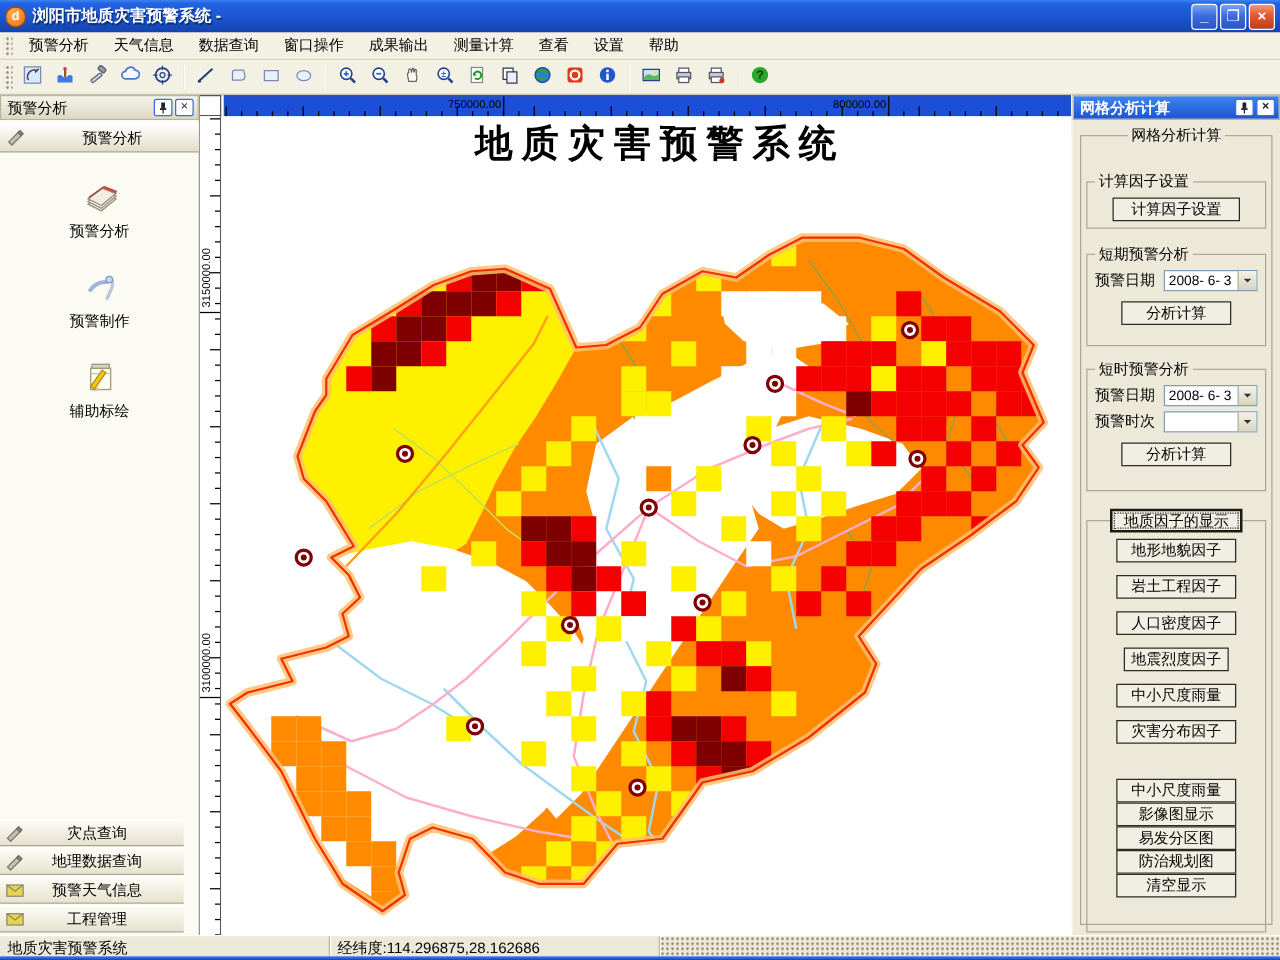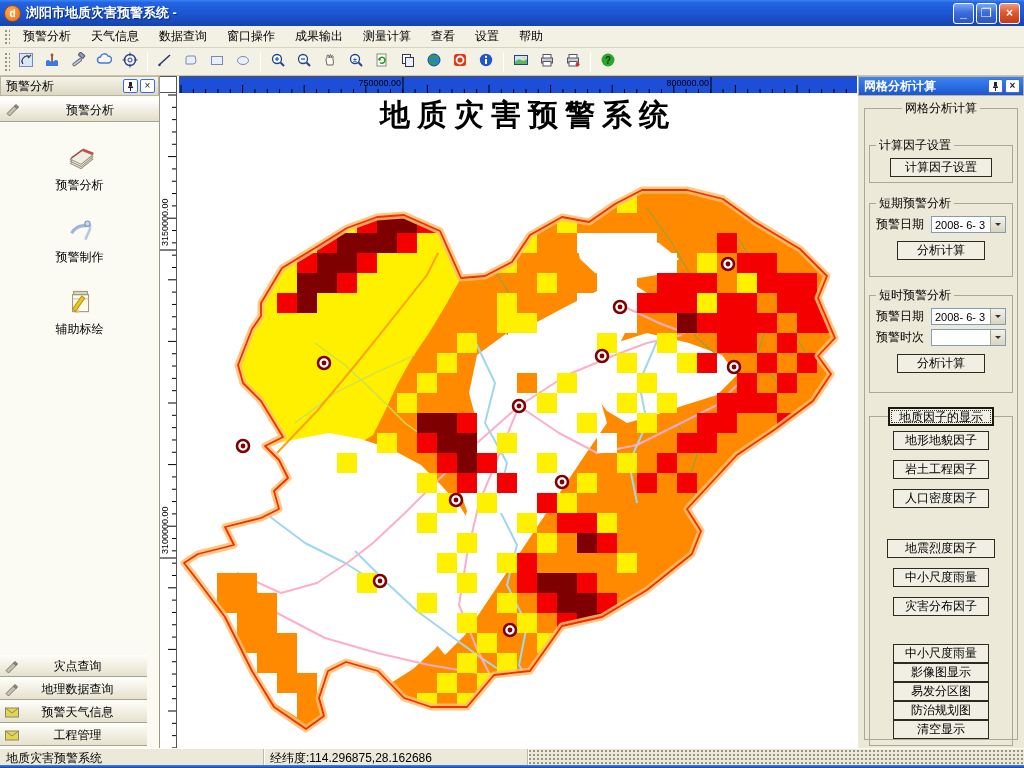--- a/index.html
+++ b/index.html
@@ -800,21 +800,21 @@
         <button class="xp-btn" style="width:88px;margin:8px auto 0 auto;">分析计算</button>
       </fieldset>
 
       <button class="xp-btn focused" style="width:106px;margin:14px auto 0 auto;display:block;position:relative;z-index:2;">地质因子的显示</button>
 
       <fieldset style="margin-top:-10px;height:330px;padding-top:14px;">
         <div class="btn-stack" id="factor-buttons" style="gap:10px;">
             <button class="xp-btn" style="width:96px;">地形地貌因子</button>
             <button class="xp-btn" style="width:96px;">岩土工程因子</button>
             <button class="xp-btn" style="width:96px;">人口密度因子</button>
-            <button class="xp-btn" style="width:108px;margin-top:21px;">地震烈度因子</button>
+            <button class="xp-btn" style="width:84px;">地震烈度因子</button>
             <button class="xp-btn" style="width:96px;">中小尺度雨量</button>
             <button class="xp-btn" style="width:96px;">灾害分布因子</button>
           </div>
         <div class="btn-stack" id="layer-buttons" style="gap:0;margin-top:28px;">
             <button class="xp-btn" style="width:96px;">中小尺度雨量</button>
             <button class="xp-btn" style="width:96px;">影像图显示</button>
             <button class="xp-btn" style="width:96px;">易发分区图</button>
             <button class="xp-btn" style="width:96px;">防治规划图</button>
             <button class="xp-btn" style="width:96px;">清空显示</button>
           </div>

